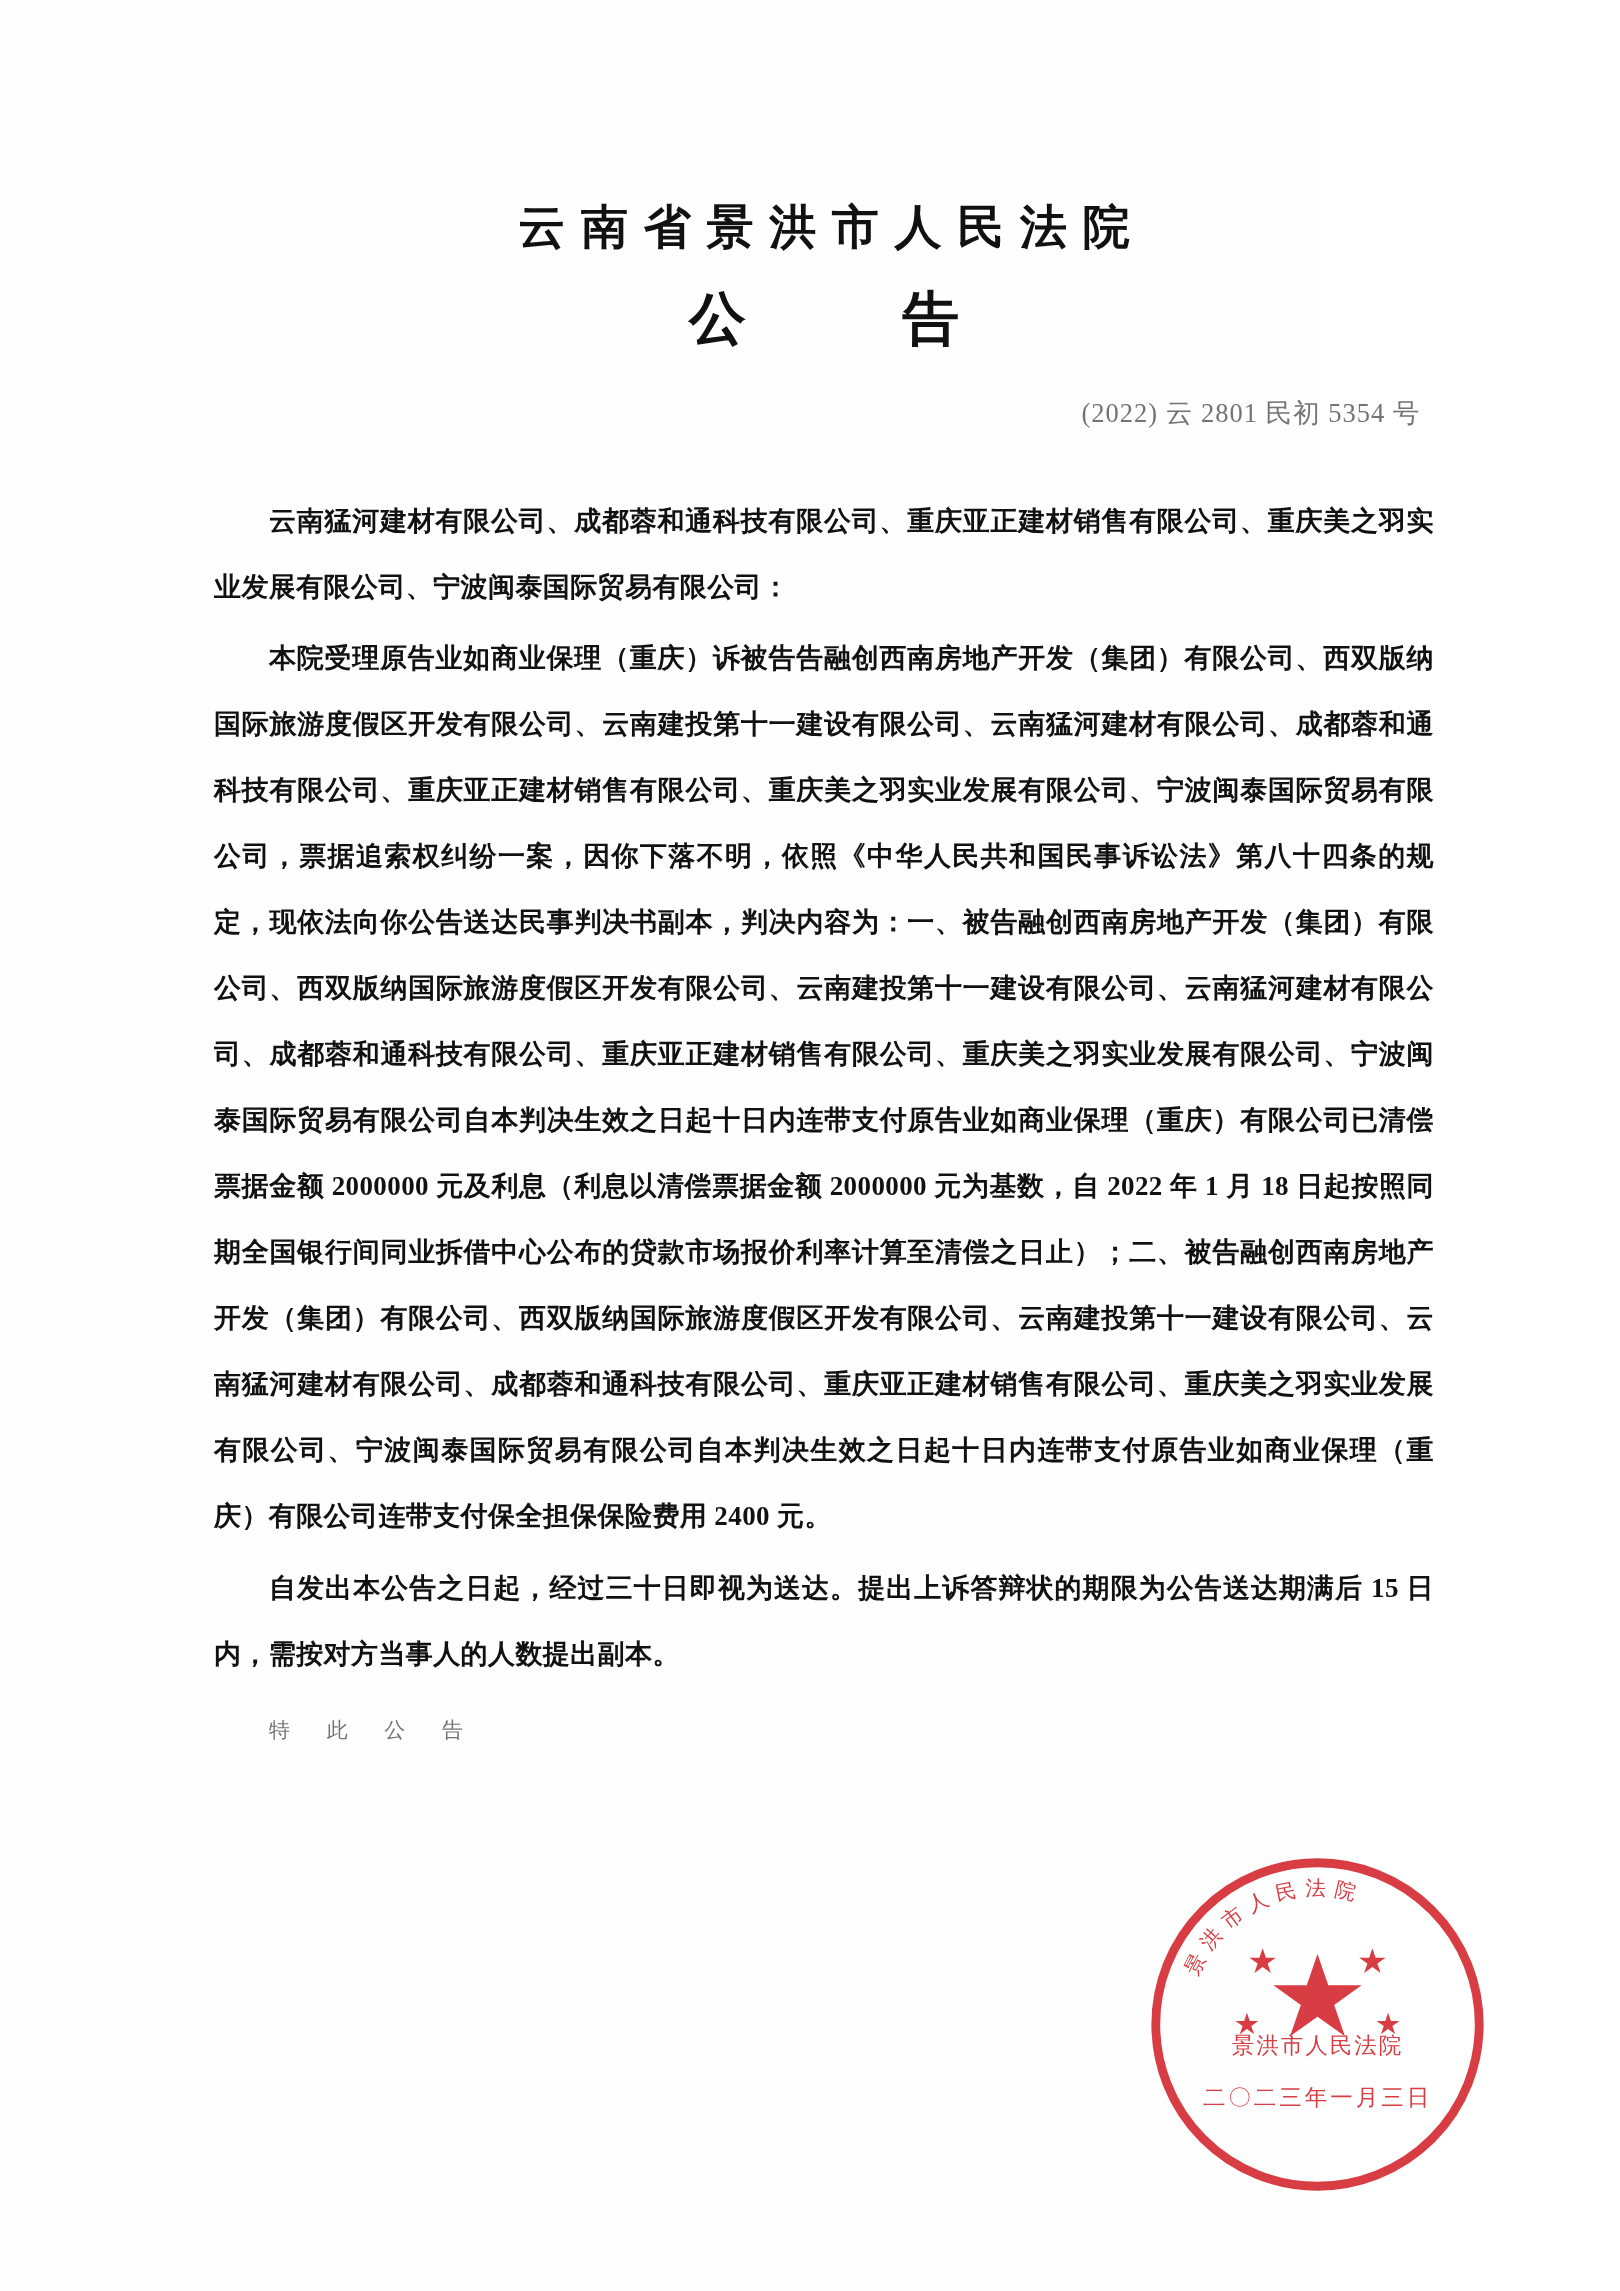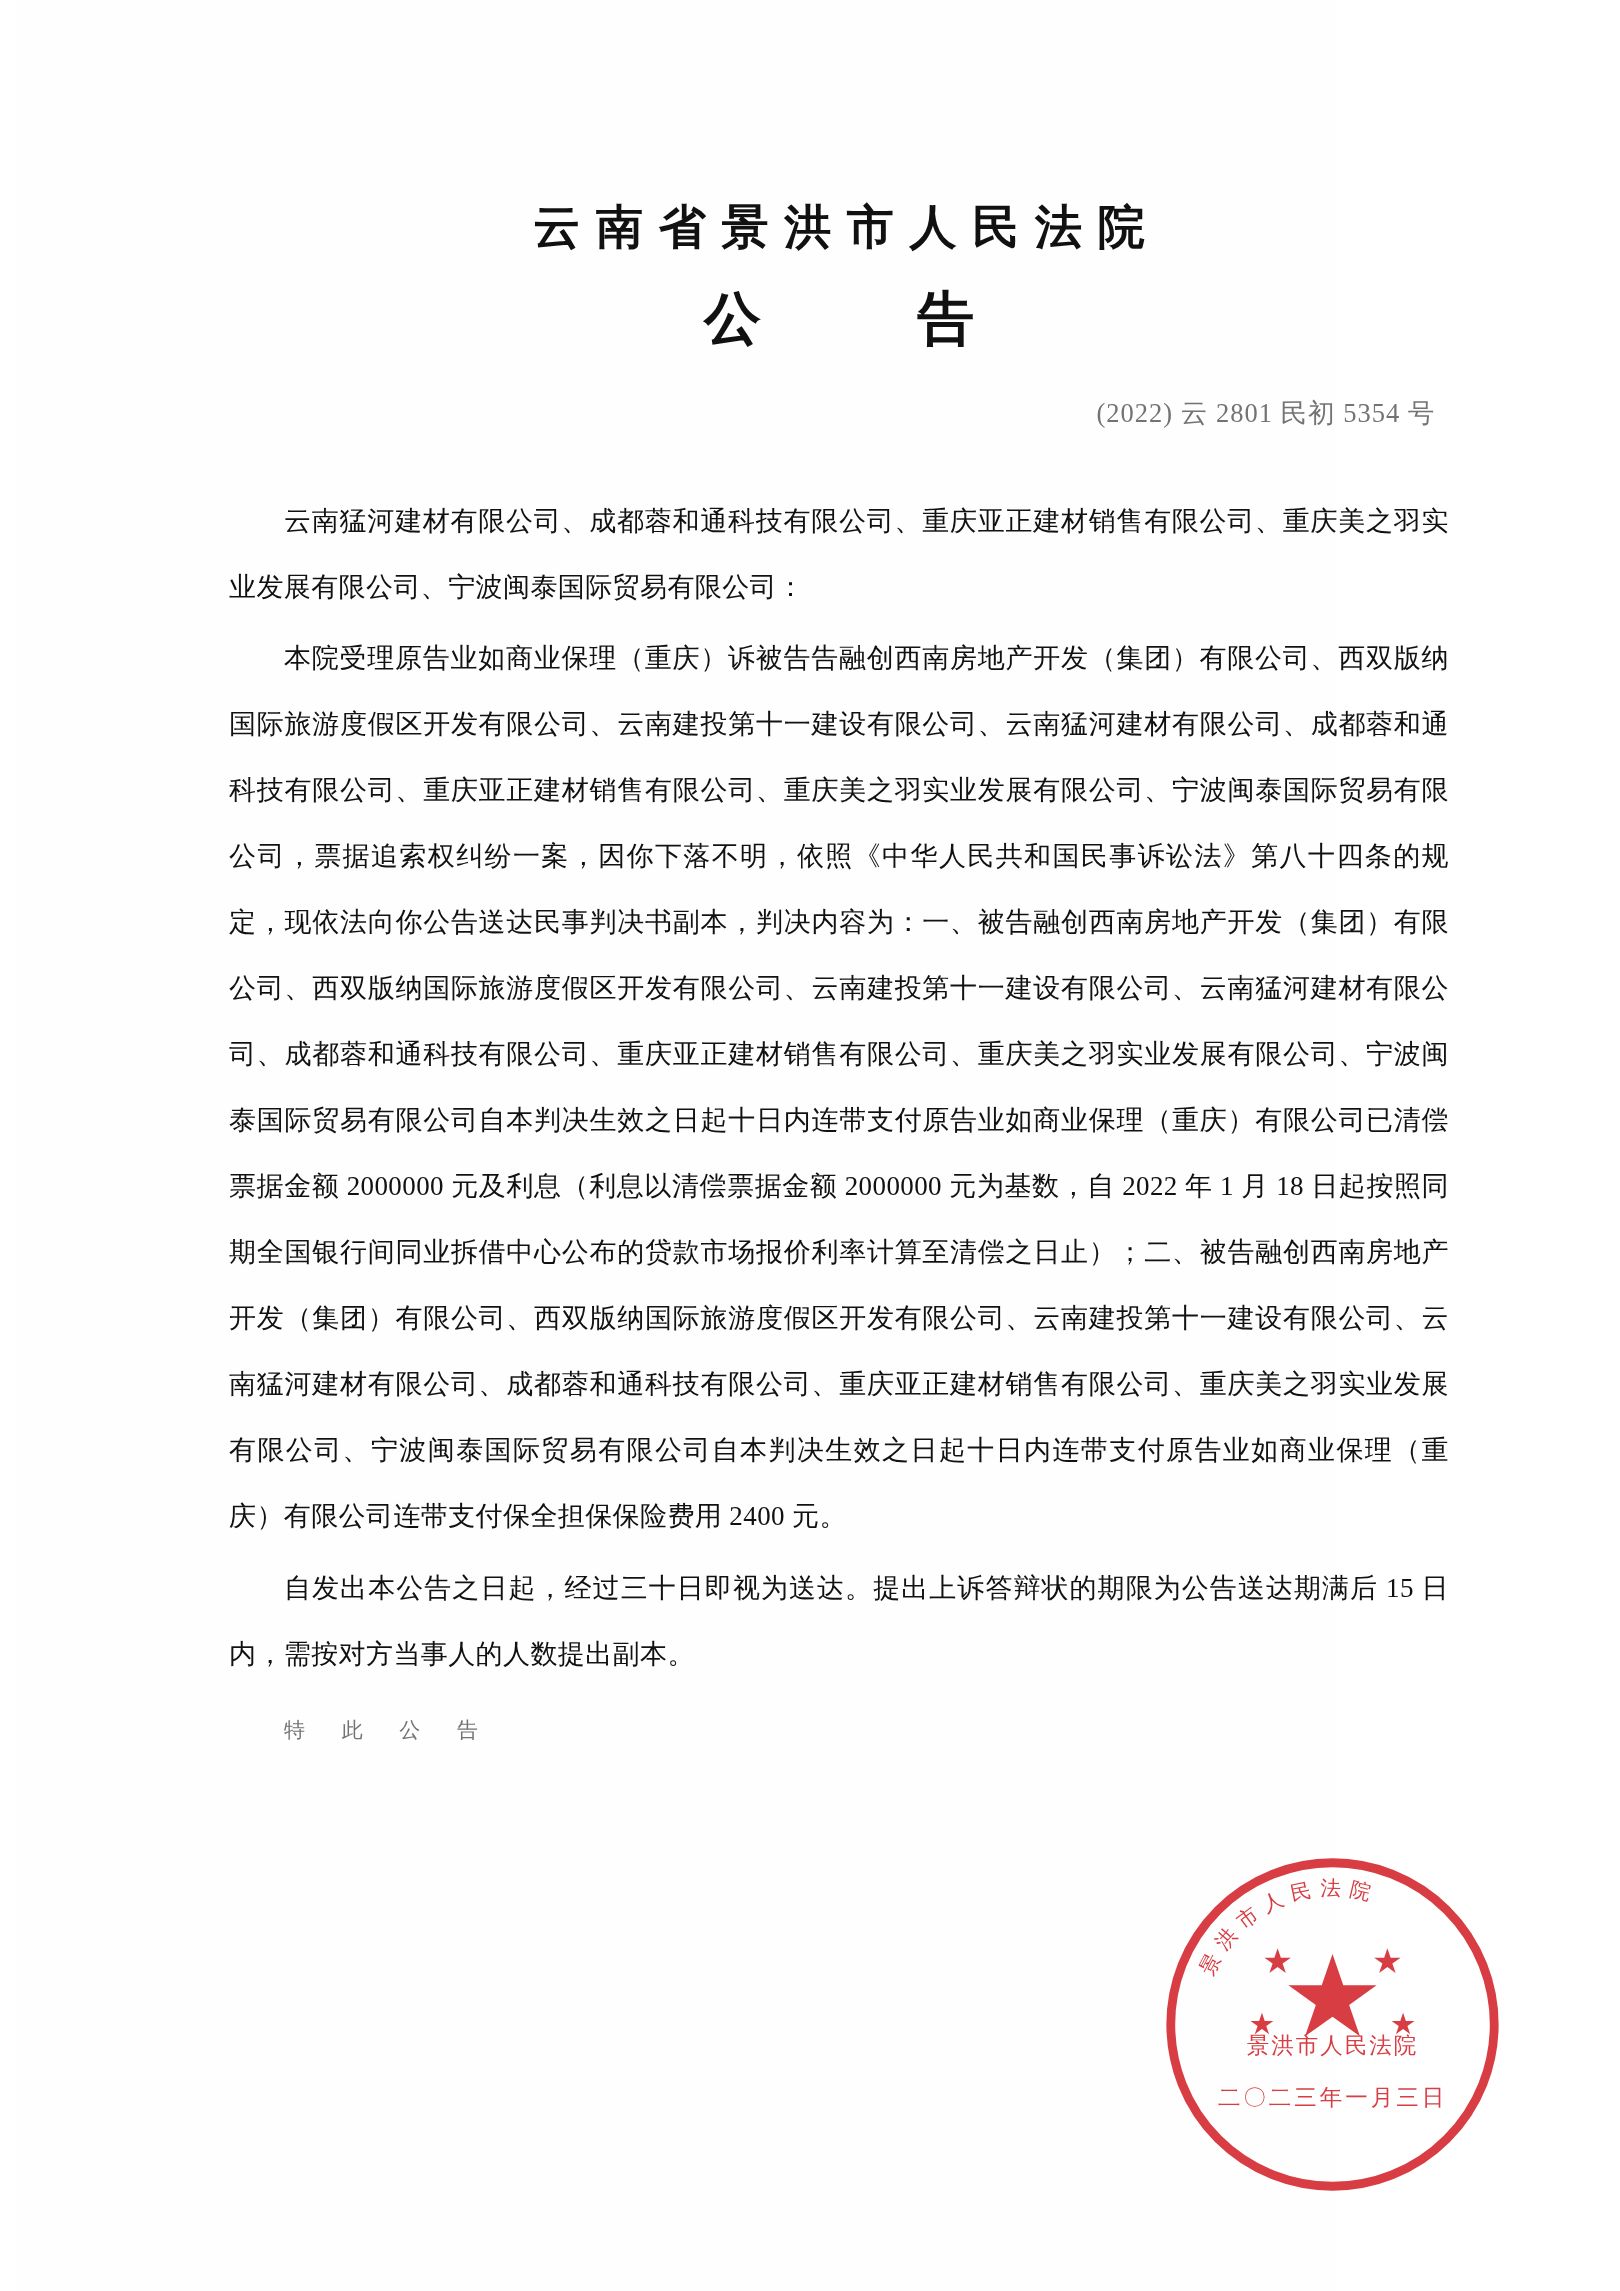--- a/index.html
+++ b/index.html
@@ -10,21 +10,21 @@
   body {
     width: 1620px;
     height: 2292px;
     position: relative;
     font-family: "Liberation Serif", "DejaVu Serif", serif;
     color: #1a1a1a;
     overflow: hidden;
   }
   .page {
     position: absolute;
-    left: 15px; top: 0;
+    left: 0; top: 0;
     width: 1320px;
     height: 2292px;
     background: #fefefe;
   }
   .content {
     position: absolute;
     left: 214px;
     top: 196px;
     width: 1220px;
   }
@@ -56,20 +56,21 @@
     margin-bottom: 57px;
   }
   .para {
     font-size: 27px;
     line-height: 66px;
     text-align: justify;
     text-justify: inter-ideograph;
     letter-spacing: 0.4px;
     color: #111;
     margin: 0 0 5.9px 0;
+    font-weight: bold;
   }
   .para.indent {
     text-indent: 55px;
   }
   .closing {
     font-size: 21px;
     letter-spacing: 15.7px;
     text-indent: 55px;
     line-height: 66px;
     margin-top: 9.8px;

